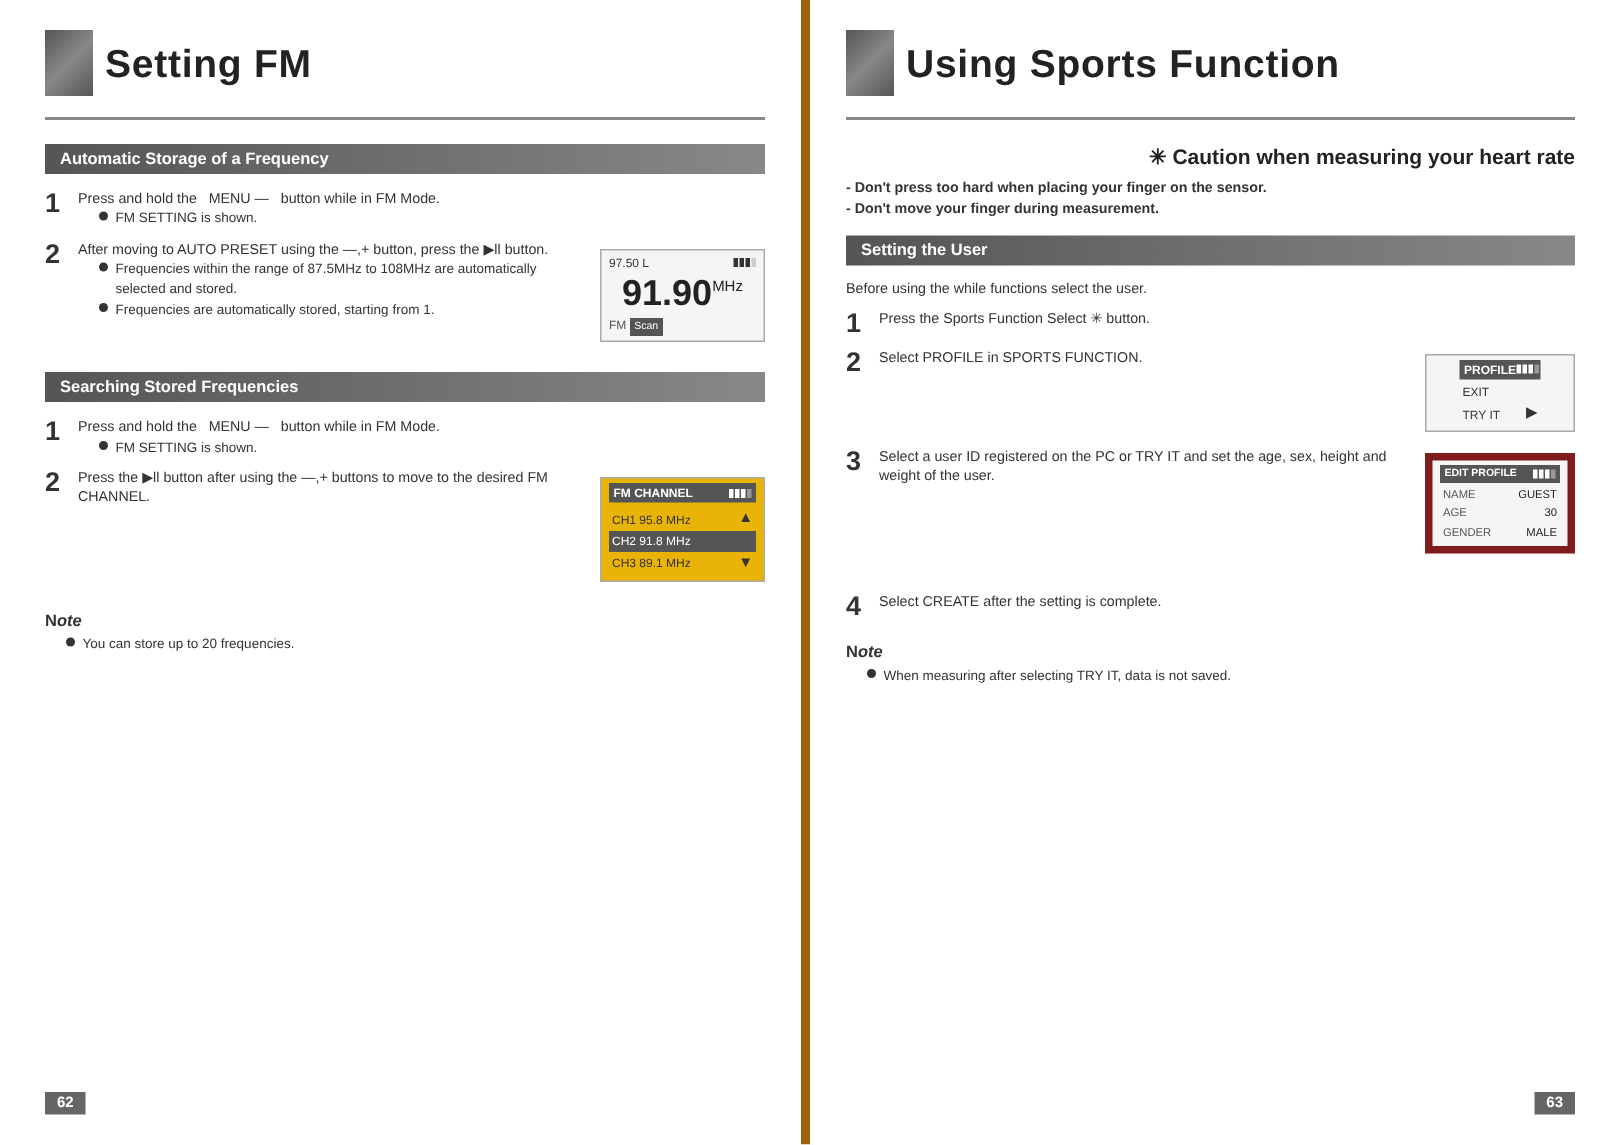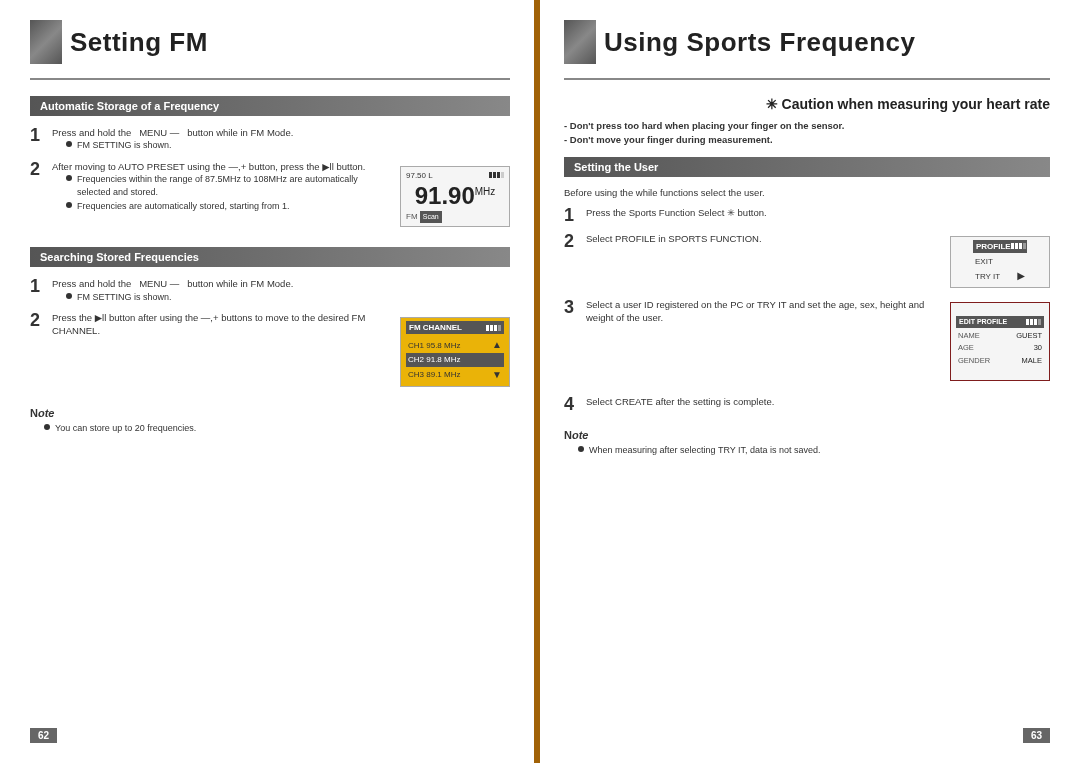--- a/index.html
+++ b/index.html
@@ -284,24 +284,24 @@
       padding: 1px 2px;
       align-items: center;
     }
     .profile-arrow {
       font-size: 10px;
     }
 
     
     .edit-profile-display {
       width: 100px;
-      border: 1px solid #7f1d1d;
+      border: 5px solid #7f1d1d;
       background: #f5f5f5;
-      margin: 4px 0 8px 20px;
-      padding: 13px 5px;
+      margin: 4px 0 20px 20px;
+      padding: 3px 5px;
       float: right;
     }
     .edit-profile-header {
       display: flex;
       justify-content: space-between;
       font-size: 7px;
       font-weight: bold;
       color: #fff;
       background: #555;
       padding: 1px 3px;
@@ -457,21 +457,21 @@
       </div>
     </div>
 
     <div class="page-number page-number-left">62</div>
   </div>
 
   <div class="right-section">
 
     <div class="section-header">
       <div class="section-header-icon"></div>
-      <span class="section-title">Using Sports Frequency</span>
+      <span class="section-title">Using Sports Function</span>
     </div>
     <hr class="section-divider">
 
     <div class="caution-header">Caution when measuring your heart rate</div>
     <div class="caution-line">Don't press too hard when placing your finger on the sensor.</div>
     <div class="caution-line" style="margin-bottom:12px;">Don't move your finger during measurement.</div>
 
     <div class="sub-section-wrapper">
       <div class="sub-section-bar">Setting the User</div>
       <p style="font-size:9.5px;margin-bottom:8px;color:#333;">Before using the while functions select the user.</p>

